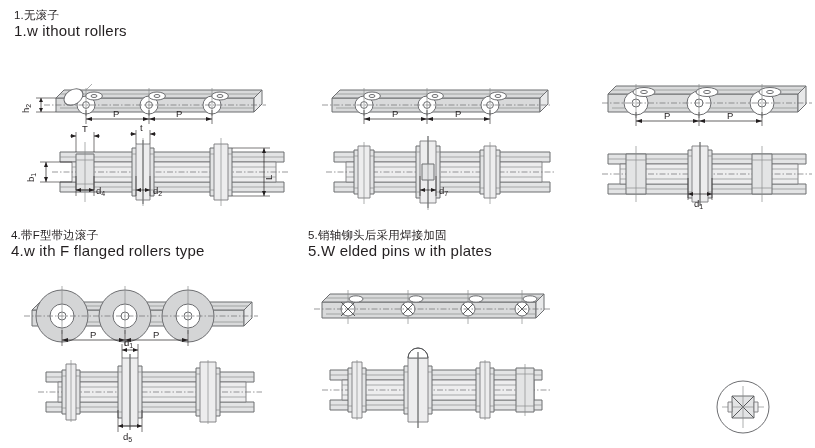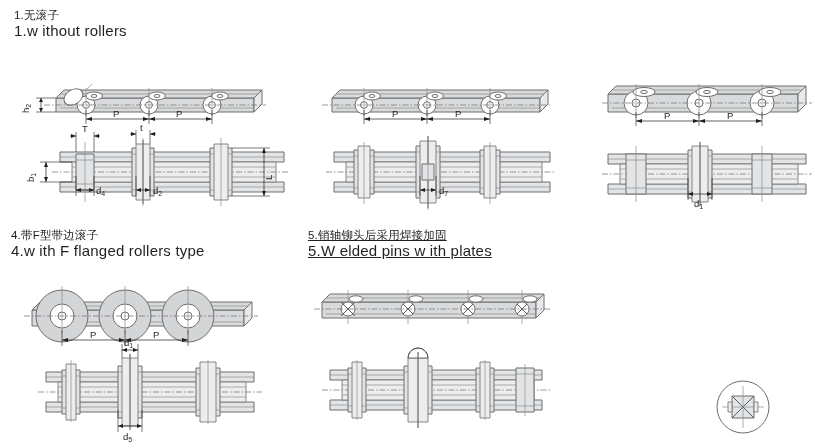--- a/index.html
+++ b/index.html
@@ -407,21 +407,21 @@
 <div class="fig" style="left:18px;top:410px;">
 <svg width="250" height="36" viewBox="0 0 250 36">
   <path class="ext" d="M100,0 L100,22 M124,0 L124,22"></path>
   <path class="dim" d="M100,16 L124,16"></path>
   <path d="M100,16 l5,-2 l0,4 Z" fill="#231f20"></path>
   <path d="M124,16 l-5,-2 l0,4 Z" fill="#231f20"></path>
   <text class="lbl" x="105" y="30">d<tspan class="sub" dy="2">5</tspan></text>
 </svg>
 </div>
 
-<div class="panel" style="left:308px;top:228px;text-decoration:underline;">
+<div class="panel" style="left:308px;top:228px;">
   <div class="title">5.销轴铆头后采用焊接加固</div>
   <div class="title en">5.W elded pins w ith plates</div>
 </div>
 
 <div class="fig" style="left:308px;top:268px;">
 <svg width="250" height="66" viewBox="0 0 250 66">
   <path class="bar" d="M14,34 L14,50 L228,50 L228,34 Z"></path>
   <path class="bar" d="M14,34 L22,26 L236,26 L228,34 Z"></path>
   <path class="bar2" d="M228,34 L236,26 L236,42 L228,50 Z"></path>
   <path class="thin" d="M18,30 L232,30 M18,46 L228,46"></path>

